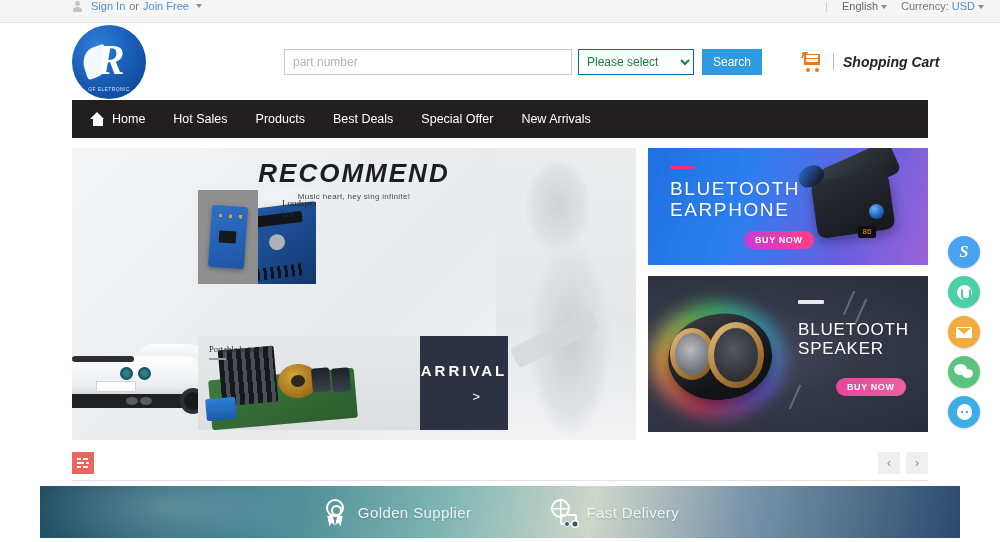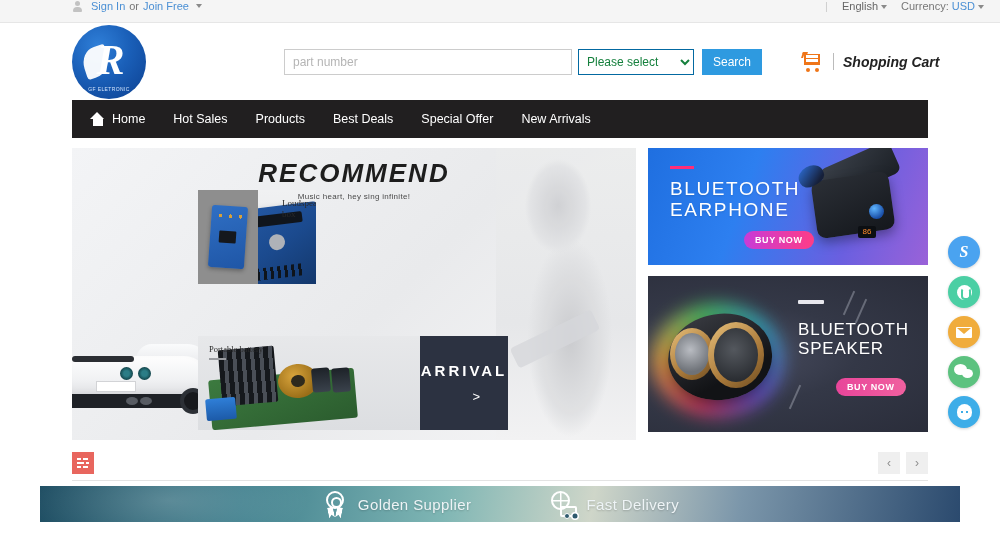--- a/index.html
+++ b/index.html
@@ -459,21 +459,21 @@
   .arrows { margin-left: auto; display: flex; gap: 6px; }
   .arrow-btn {
     width: 22px; height: 22px; background: #efefef;
     display: flex; align-items: center; justify-content: center;
     font-size: 12px; color: #8e8e8e; cursor: pointer;
   }
   .rule { margin: 6px 72px 0; height: 1px; background: #e3e3e3; }
 
   
   .service {
-    margin: 5px 40px 0; height: 36px; position: relative; overflow: hidden;
+    margin: 5px 40px 0; height: 52px; position: relative; overflow: hidden;
     background:
       radial-gradient(ellipse 200px 70px at 14% 40%, rgba(255,255,255,.2) 0%, transparent 70%),
       linear-gradient(100deg,#1f4e63 0%, #3f7f8d 22%, #7fb6b4 44%, #cfd6c9 60%, #7b96aa 76%, #2b4a6e 100%);
     display: flex; align-items: center; justify-content: center; gap: 78px;
   }
   .svc {
     display: flex; align-items: center; gap: 9px;
     color: #eef4f6; font-size: 15px; letter-spacing: .4px;
     text-shadow: 0 1px 2px rgba(0,0,0,.2);
   }

